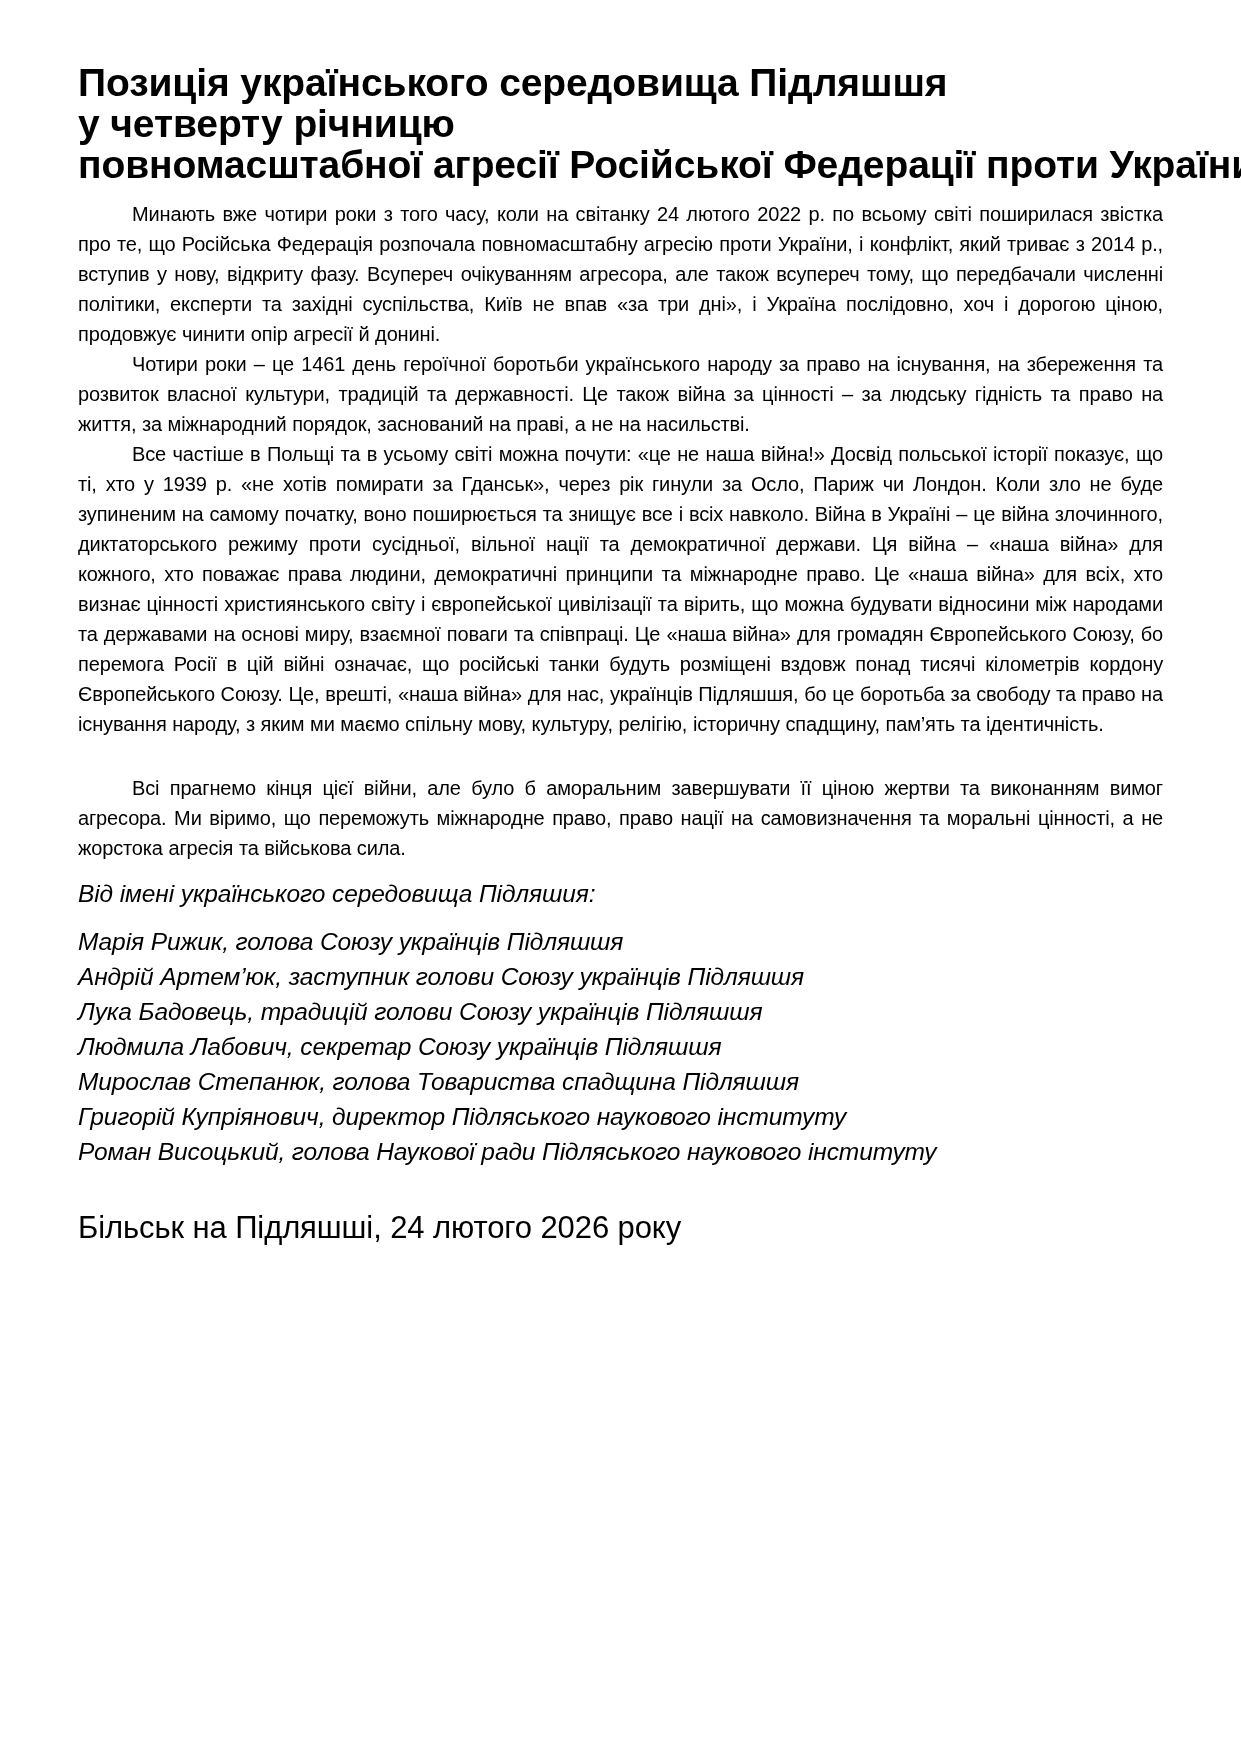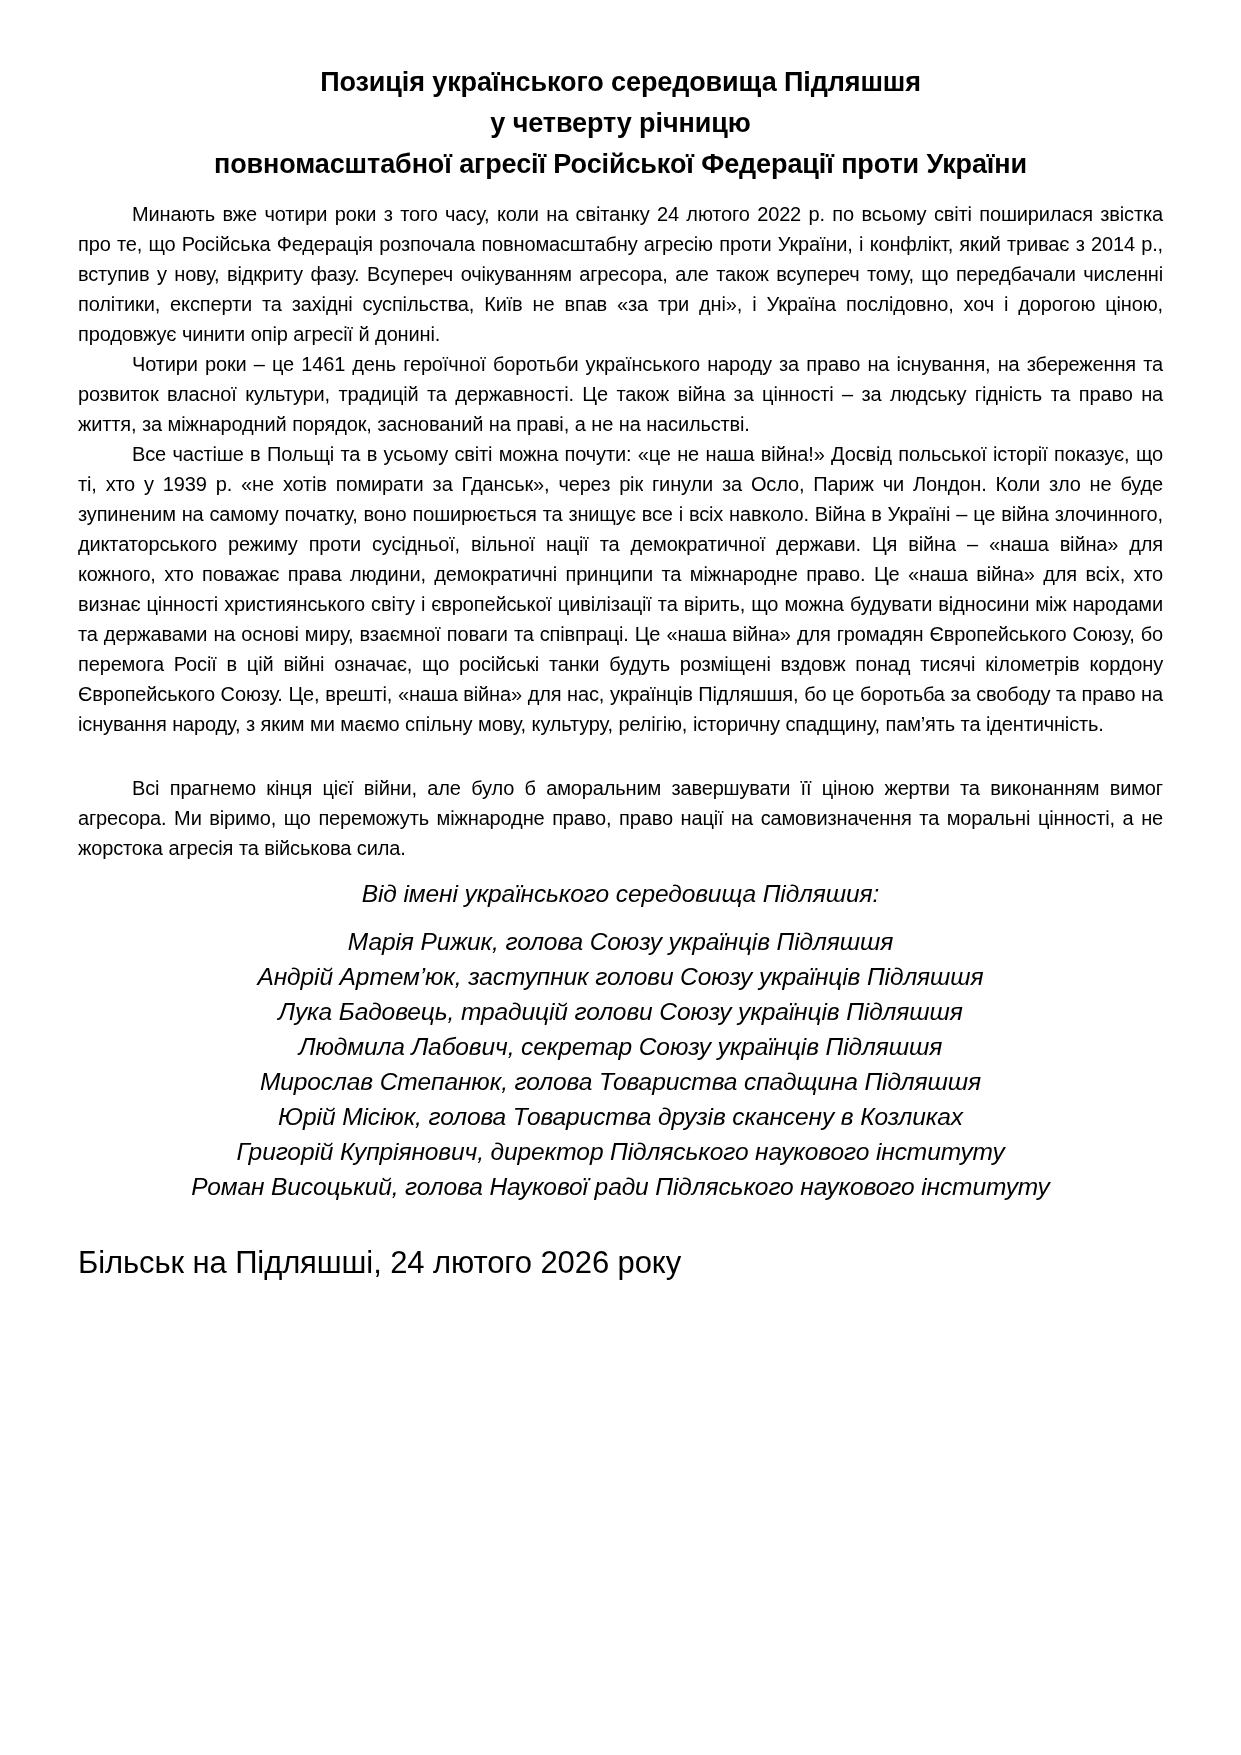--- a/index.html
+++ b/index.html
@@ -16,23 +16,22 @@
   }
   .page {
     position: relative;
     width: 1241px;
     height: 1755px;
     box-sizing: border-box;
     padding: 62px 78px 0 78px;
     background: #ffffff;
   }
   .doc-title {
-    text-align: center;
     font-weight: bold;
-    font-size: 27px;
+    font-size: 39px;
     line-height: 41px;
     letter-spacing: -0.1px;
     margin: 0 0 14px 0;
   }
   .doc-title .tline {
     display: block;
     white-space: nowrap;
   }
   .body-text {
     font-size: 20px;
@@ -50,21 +49,21 @@
   }
   .body-text p:last-child {
     text-align: justify;
     margin-top: 34px;
   }
   .signatures {
     margin-top: 13px;
     font-style: italic;
     font-size: 24.5px;
     line-height: 35px;
-    text-align: center;
+    text-align: left;
     letter-spacing: -0.1px;
   }
   .signatures .sig-lead {
     display: block;
     margin-bottom: 13px;
   }
   .signatures .sig-line {
     display: block;
   }
   .closing {
@@ -93,20 +92,19 @@
     <p>Всі прагнемо кінця цієї війни, але було б аморальним завершувати її ціною жертви та виконанням вимог агресора. Ми віримо, що переможуть міжнародне право, право нації на самовизначення та моральні цінності, а не жорстока агресія та військова сила.</p>
   </div>
 
   <div class="signatures">
     <span class="sig-lead">Від імені українського середовища Підляшия:</span>
     <span class="sig-line">Марія Рижик, голова Союзу українців Підляшшя</span>
     <span class="sig-line">Андрій Артем’юк, заступник голови Союзу українців Підляшшя</span>
     <span class="sig-line">Лука Бадовець, традицій голови Союзу українців Підляшшя</span>
     <span class="sig-line">Людмила Лабович, секретар Союзу українців Підляшшя</span>
     <span class="sig-line">Мирослав Степанюк, голова Товариства спадщина Підляшшя</span>
-    <span class="sig-line">Юрій Місіюк, голова Товариства друзів скансену в Козликах</span>
     <span class="sig-line">Григорій Купріянович, директор Підляського наукового інституту</span>
     <span class="sig-line">Роман Висоцький, голова Наукової ради Підляського наукового інституту</span>
   </div>
 
   <div class="closing">Більськ на Підляшші, 24 лютого 2026 року</div>
 
 </div>
 
 </body></html>

